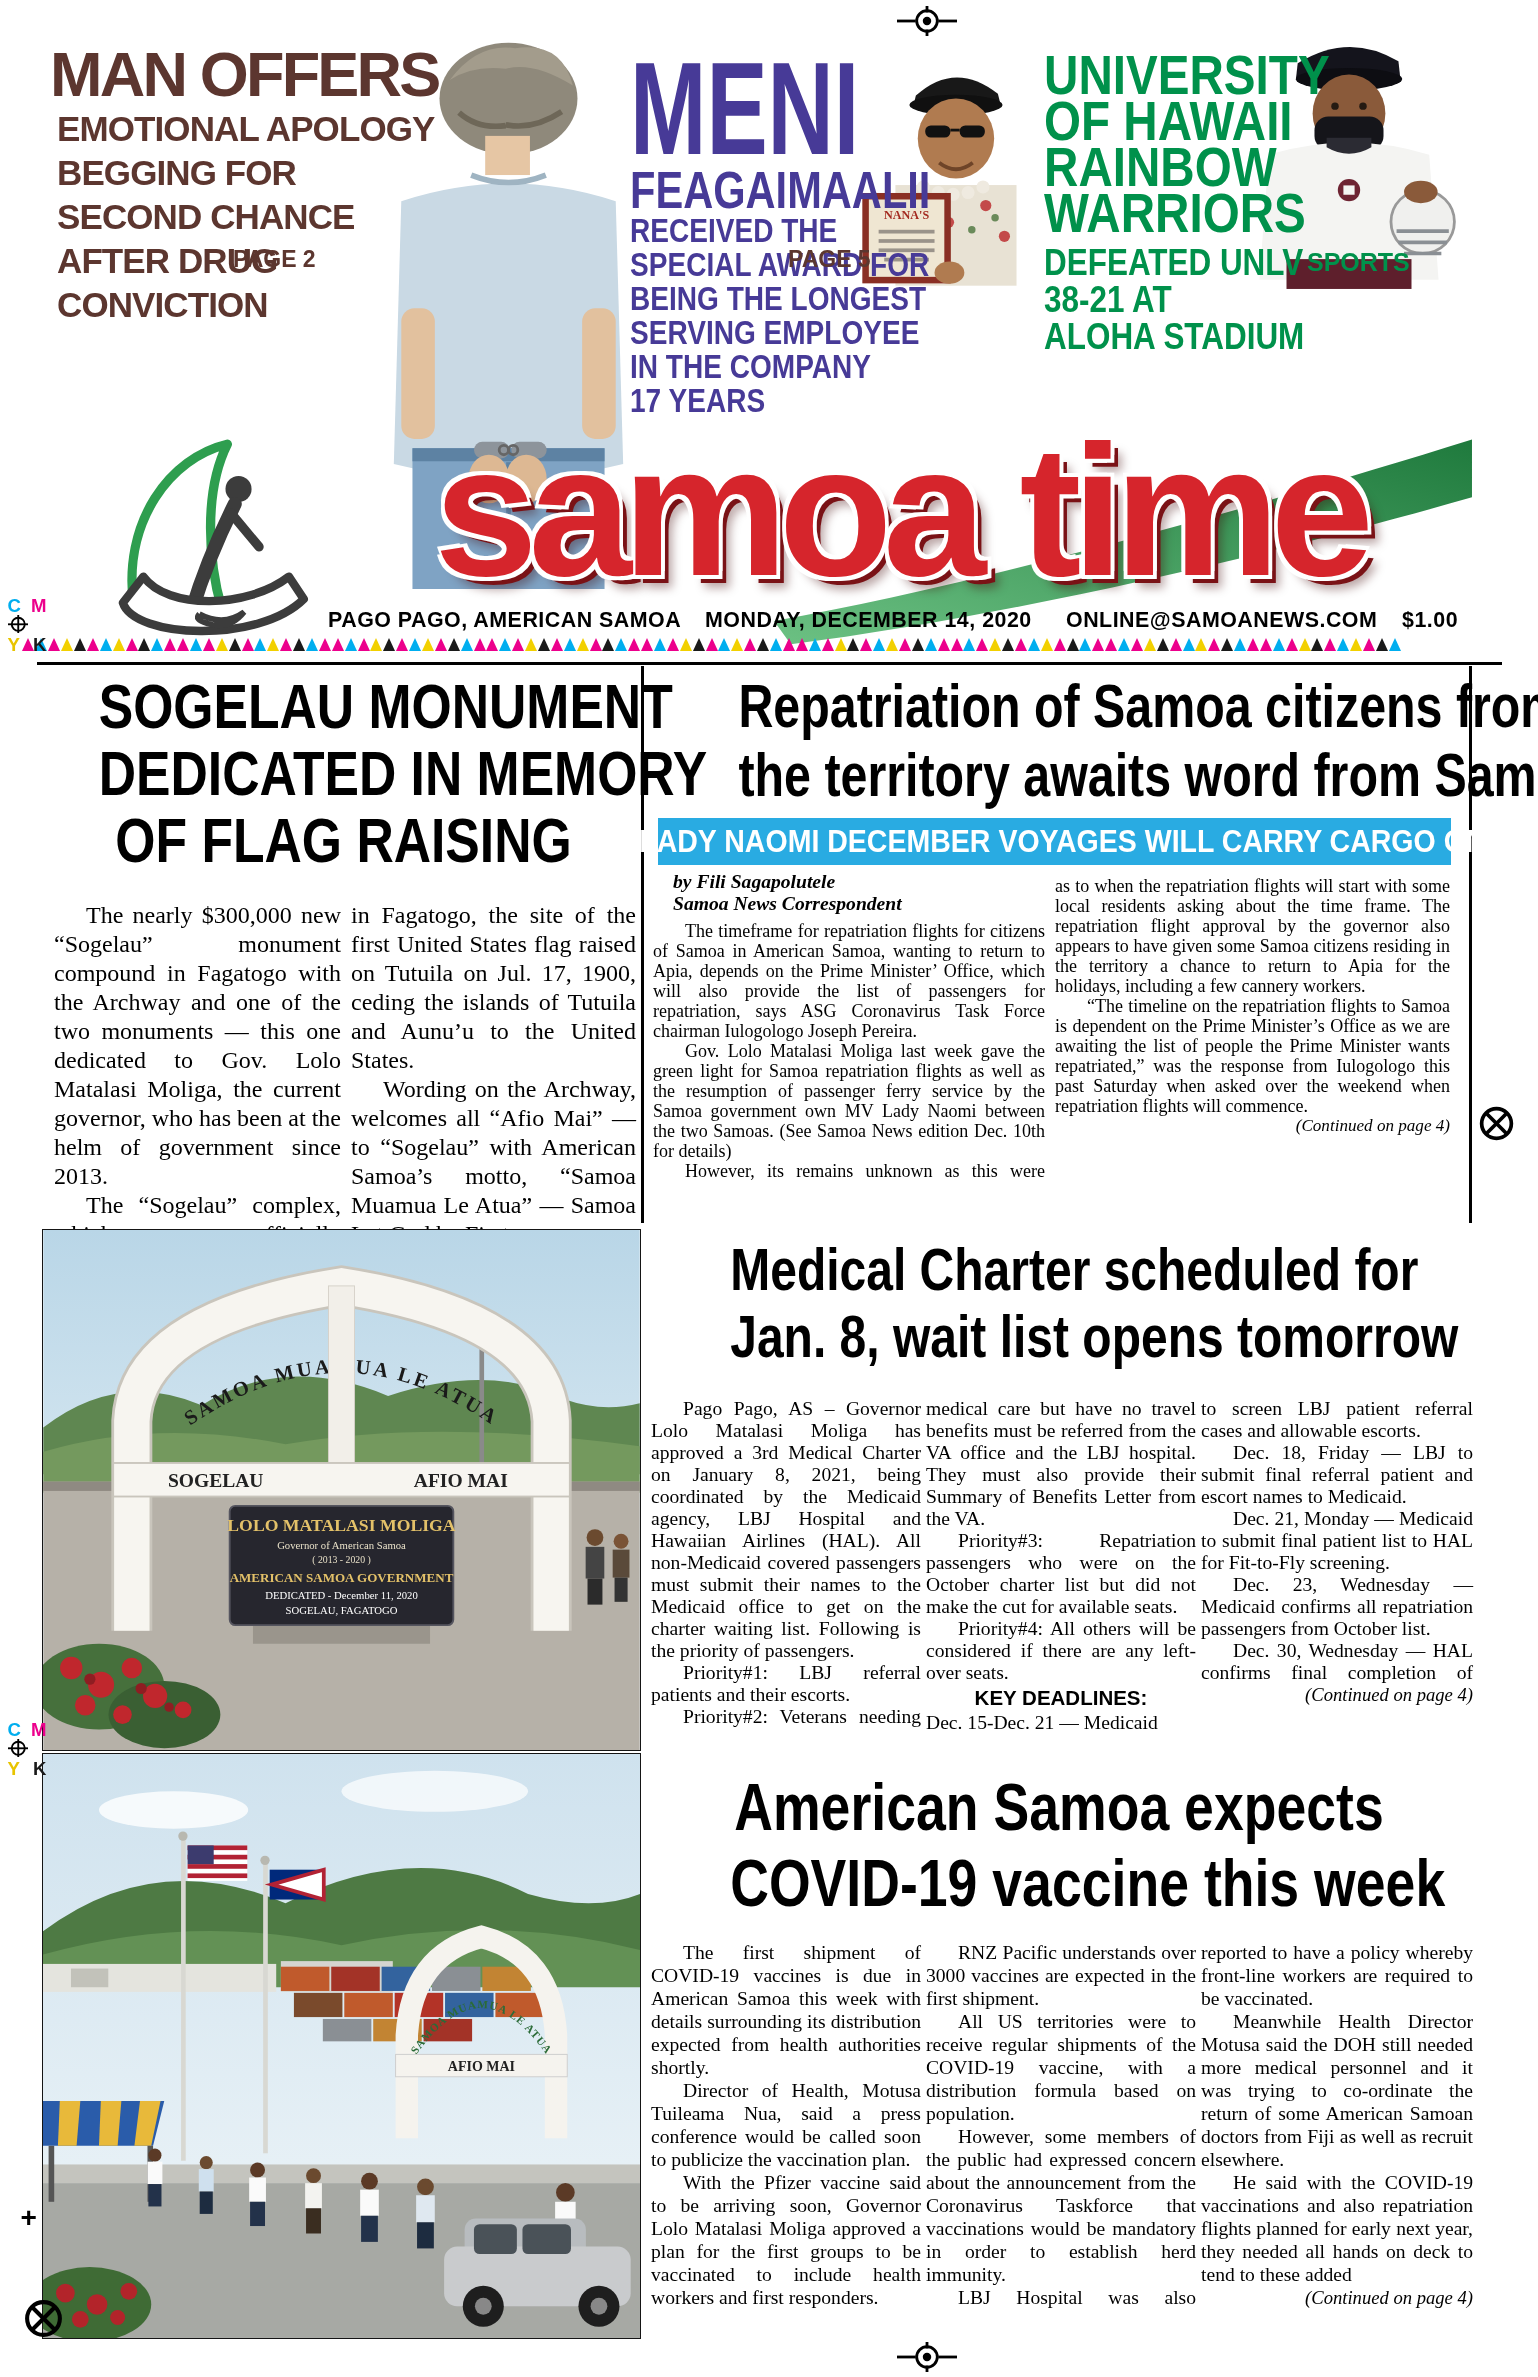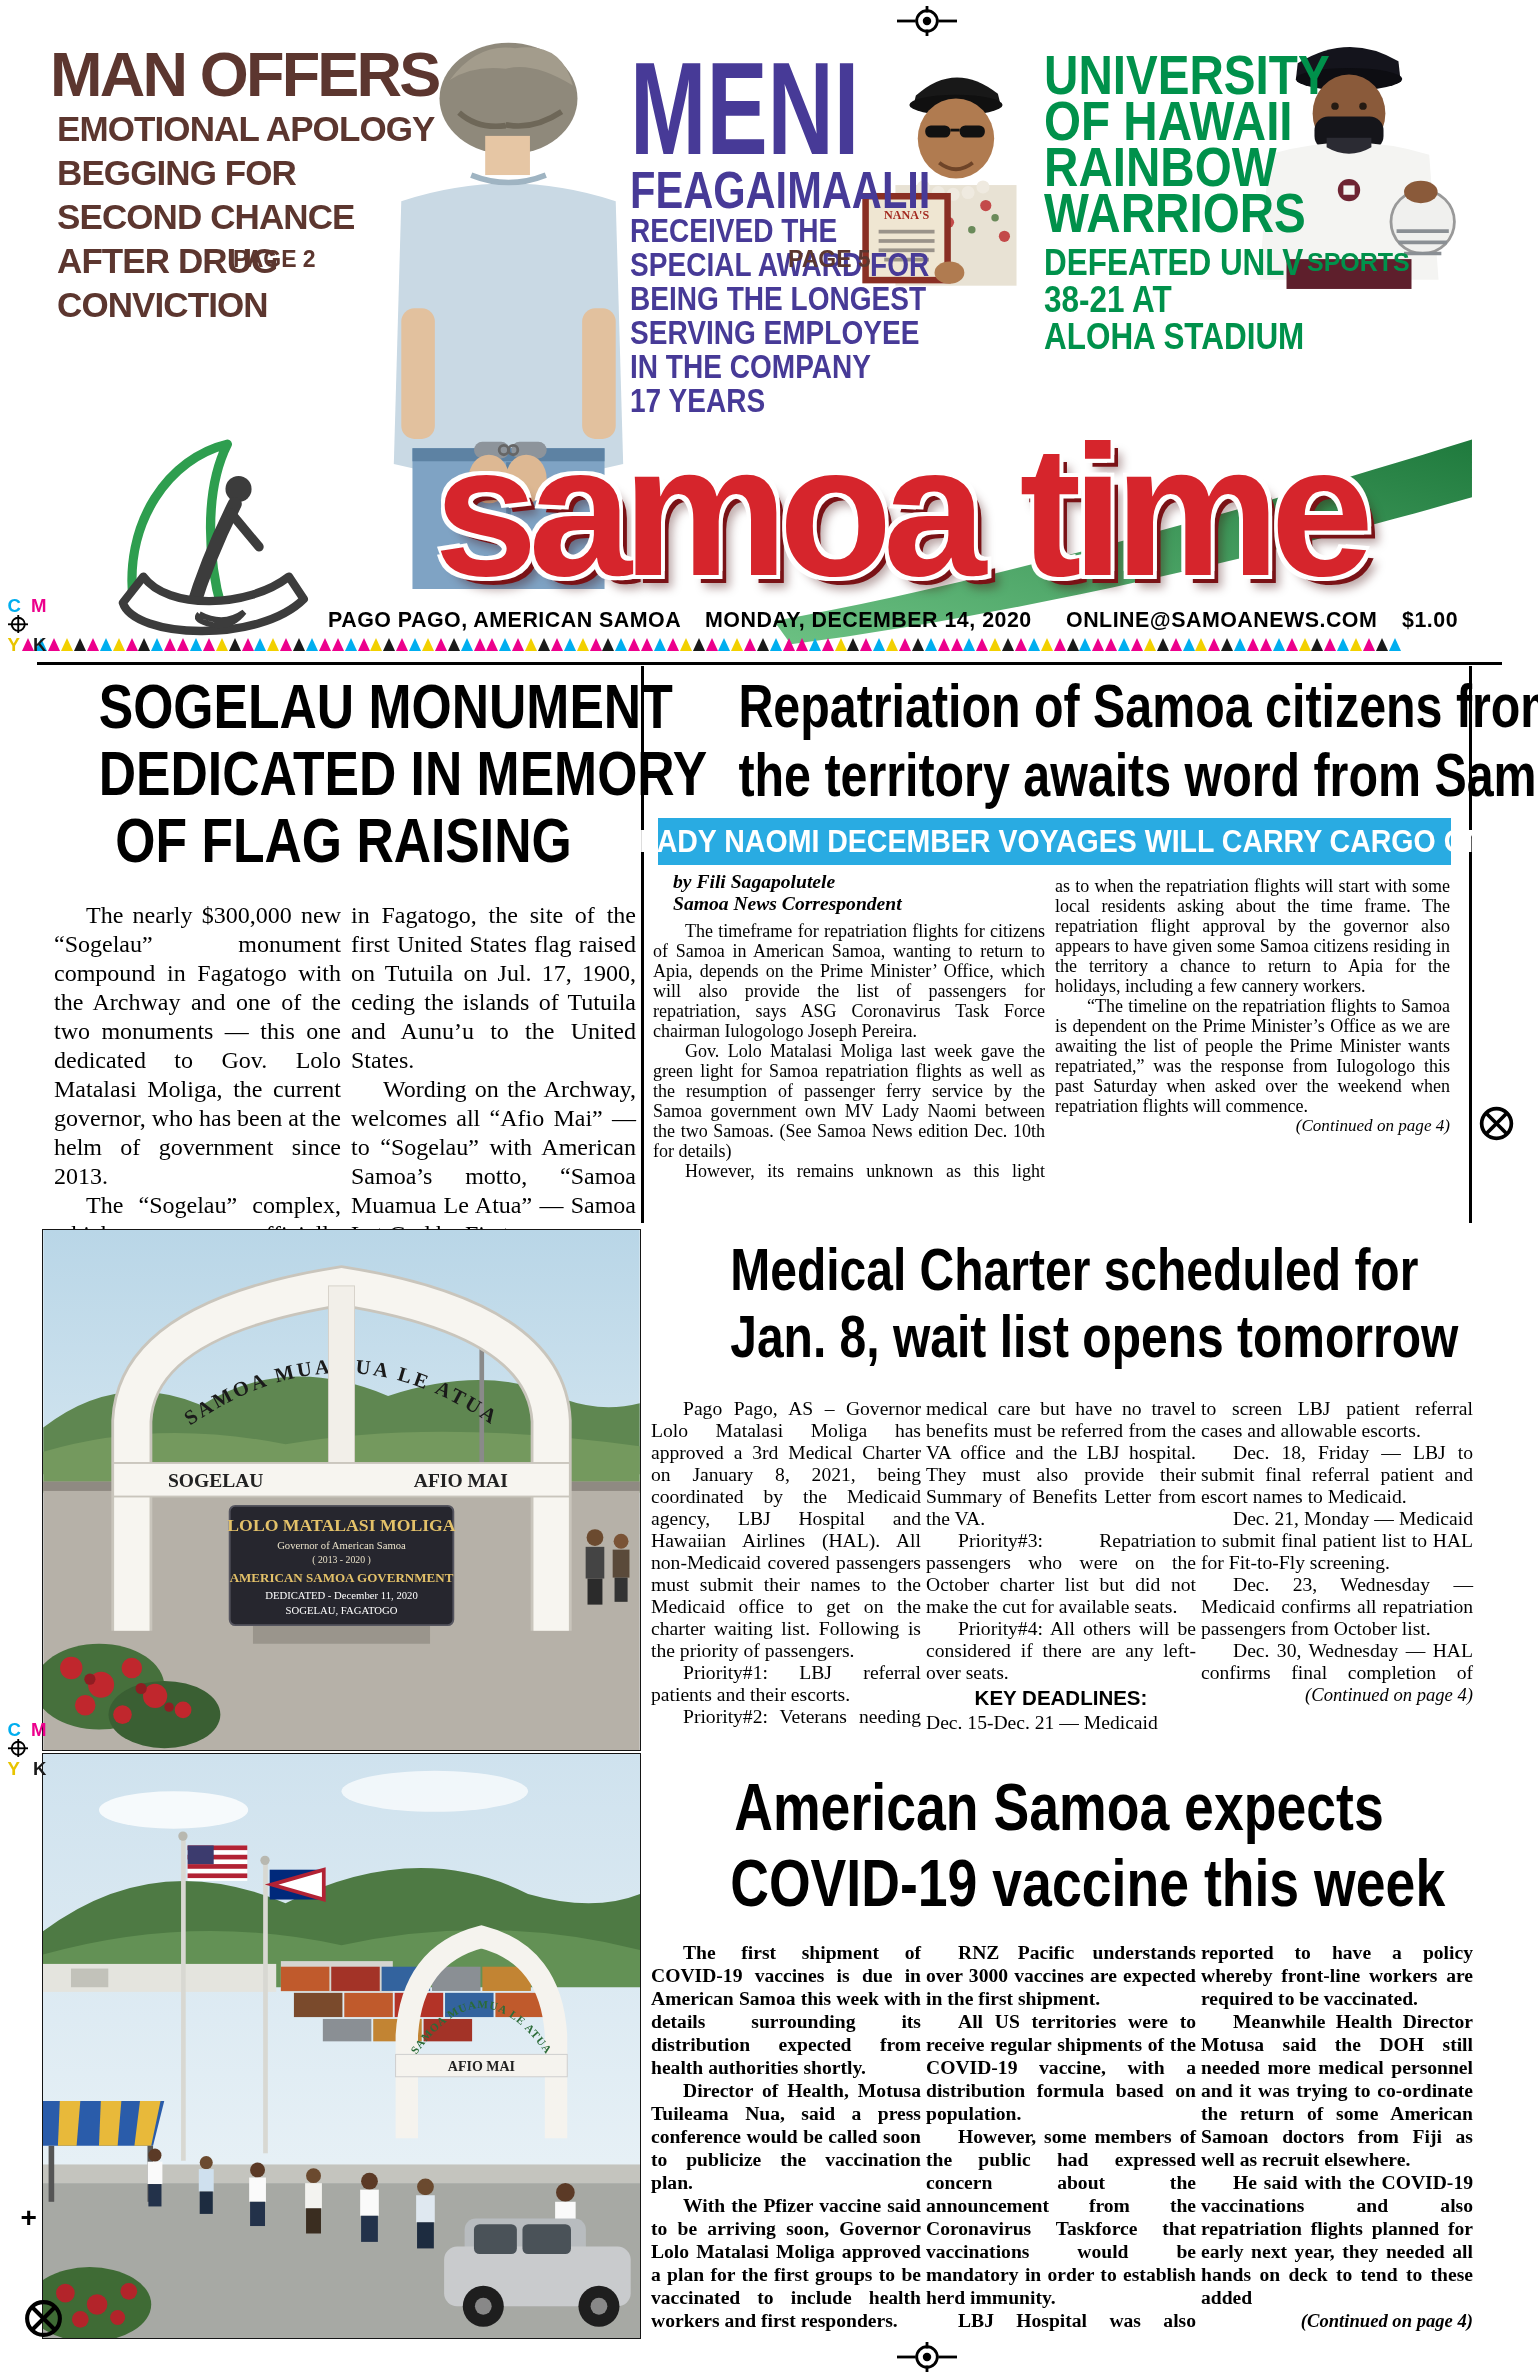--- a/index.html
+++ b/index.html
@@ -41,21 +41,21 @@
   .banner span{font:bold 31px "Liberation Sans",sans-serif;color:#fff;transform:scaleX(.92);white-space:nowrap;}
   .byline{left:653px;top:871px;font:bold italic 19.6px "Liberation Serif",serif;line-height:22.4px;z-index:3;margin-left:20px;}
   
   .col{position:absolute;text-align:justify;z-index:3;}
   .col p{margin:0;text-indent:32px;}
   .cont-top p:first-child{text-indent:0;}
   .flow-cont p:last-of-type{text-align-last:justify;}
   .col-sog{font-size:24px;line-height:29px;}
   .col-rep{font-size:18px;line-height:20px;}
   .col-med{font-size:19.6px;line-height:22px;}
-  .col-cov{font-size:19.6px;line-height:23px;font-weight:bold;}
+  .col-cov{font-size:19.6px;line-height:23px;}
   .continued{font-style:italic;text-align:right;font-size:.95em;display:block;}
   .key-hd{font:bold 20.5px "Liberation Sans",sans-serif;text-align:center;text-indent:0 !important;margin:1.9px 0 !important;}
   
   .photo{z-index:1;}
   .photo-framed{border:1.9px solid #151515;z-index:3;}
   svg text{font-family:"Liberation Serif",serif;}
   
   .pmark{z-index:8;}
   .cmyk{width:47px;font:bold 18.6px "Liberation Sans",sans-serif;line-height:17.7px;}
   .cmyk .row{display:flex;justify-content:space-between;width:39px;}
@@ -409,21 +409,21 @@
   <div class="abs banner">
     <span>MV LADY NAOMI DECEMBER VOYAGES WILL CARRY CARGO ONLY</span>
   </div>
   <div class="abs byline">
     <div>by Fili Sagapolutele</div>
     <div>Samoa News Correspondent</div>
   </div>
   <div class="col col-rep flow-cont" style="left:653px;top:921px;width:392px;height:302px">
       <p>The timeframe for repatriation flights for citizens of Samoa in American Samoa, wanting to return to Apia, depends on the Prime Minister’ Office, which will also provide the list of passengers for repatriation, says ASG Coronavirus Task Force chairman Iulogologo Joseph Pereira.</p>
       <p>Gov. Lolo Matalasi Moliga last week gave the green light for Samoa repatriation flights as well as the resumption of passenger ferry service by the Samoa government own MV Lady Naomi between the two Samoas. (See Samoa News edition Dec. 10th for details)</p>
-      <p>However, its remains unknown as this light</p>
+      <p>However, its remains unknown as this were</p>
     </div>
   <div class="col col-rep cont-top" style="left:1055px;top:876px;width:395px;height:347px">
     <div>
         <p>as to when the repatriation flights will start with some local residents asking about the time frame. The repatriation flight approval by the governor also appears to have given some Samoa citizens residing in the territory a chance to return to Apia for the holidays, including a few cannery workers.</p>
         <p>“The timeline on the repatriation flights to Samoa is dependent on the Prime Minister’s Office as we are awaiting the list of people the Prime Minister wants repatriated,” was the response from Iulogologo this past Saturday when asked over the weekend when repatriation flights will commence.</p>
       </div>
     <span class="continued">(Continued on page 4)</span>
   </div>
 
   <div class="abs photo-framed" style="left:42px;top:1229px;width:597px;height:520px">

